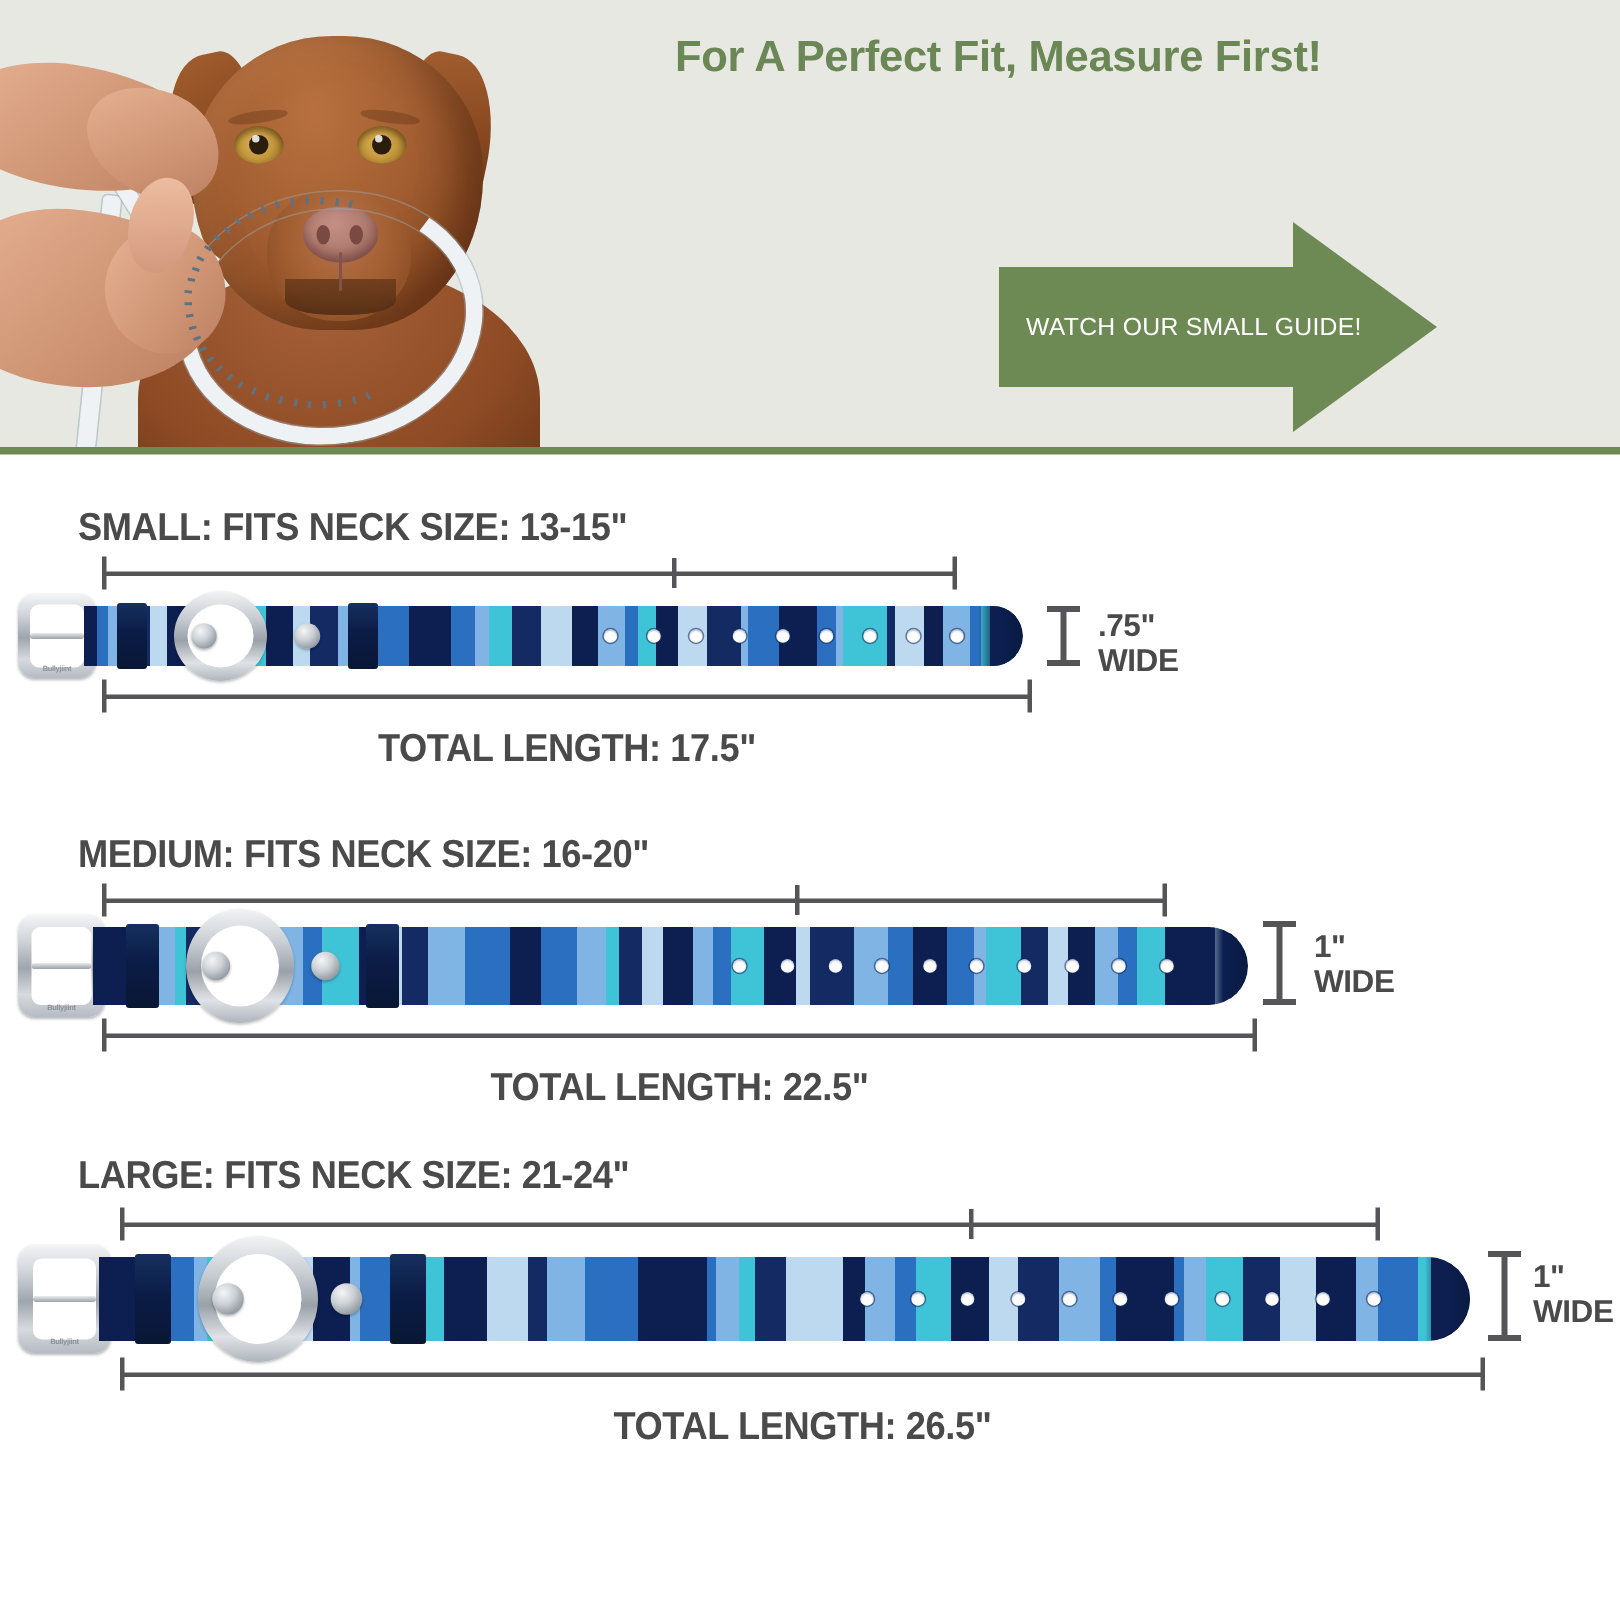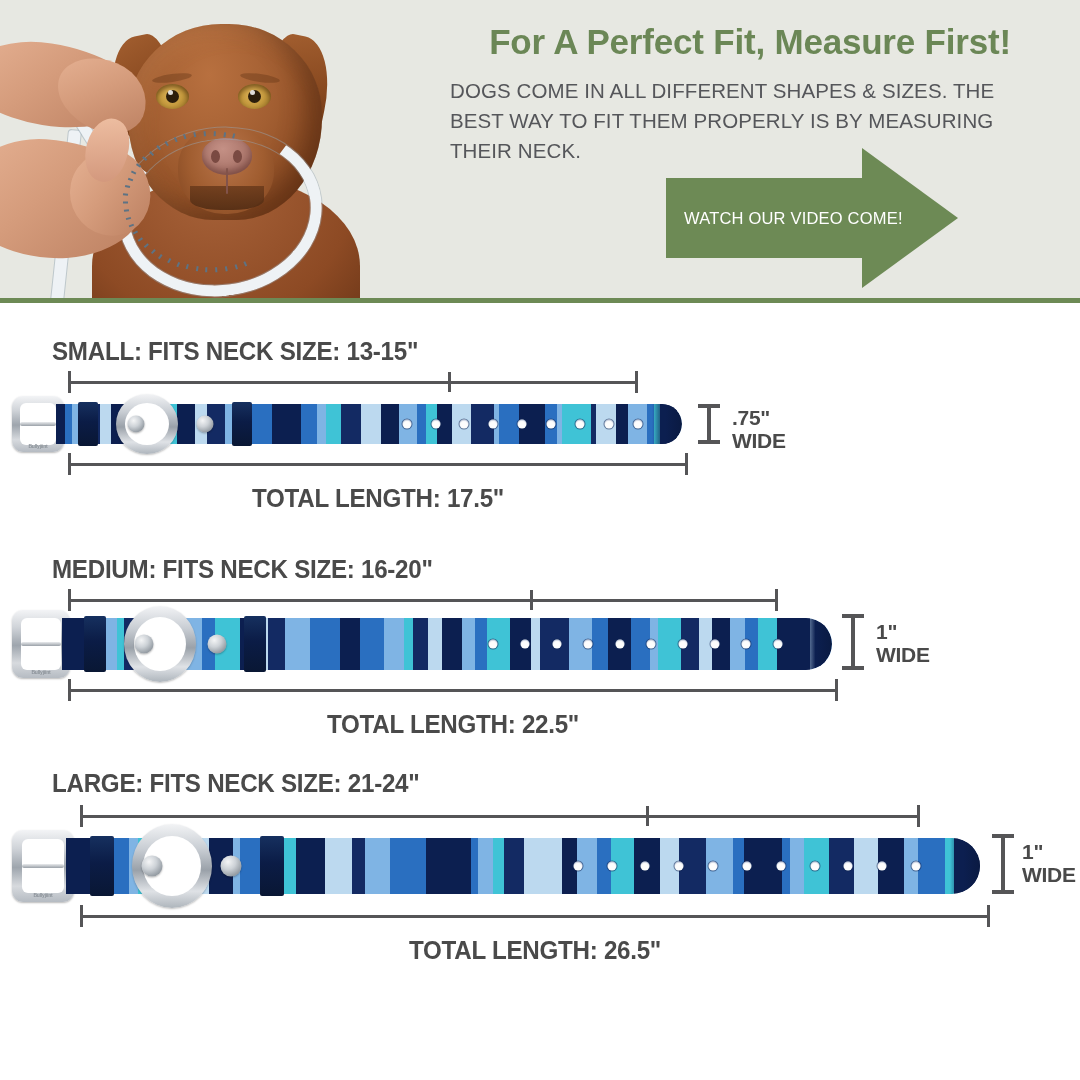--- a/index.html
+++ b/index.html
@@ -92,21 +92,21 @@
   .tape-tail2{
     position:absolute;left:82px;top:104px;width:11px;height:58px;background:#eef2f5;
     border-radius:3px;transform:rotate(-32deg);
     box-shadow:0 0 0 1px rgba(150,168,182,.5);
   }
   .tick{position:absolute;width:5px;height:1.5px;background:#5d7384;}
 
   
   .hd-title{
     position:absolute;left:450px;top:22px;width:600px;
-    font-size:35px;font-weight:bold;color:#6b8756;letter-spacing:-.2px;text-align:center;
+    font-size:29px;font-weight:bold;color:#6b8756;letter-spacing:-.2px;
   }
   .hd-body{
     position:absolute;left:450px;top:76px;width:590px;
     font-size:20.5px;line-height:30px;color:#55565a;letter-spacing:.1px;
   }
   
   .arrow{position:absolute;left:666px;top:148px;width:292px;height:140px;}
   .arrow-shaft{
     position:absolute;left:0;top:30px;width:200px;height:80px;background:#6d8a55;
   }
@@ -283,26 +283,25 @@
         <div class="tick" style="left: 173.031px; top: 139.233px; transform: rotate(245.276deg);"></div>
         <div class="tick" style="left: 182.273px; top: 136.367px; transform: rotate(251.894deg);"></div>
         <div class="tick" style="left: 191.872px; top: 134.362px; transform: rotate(258.512deg);"></div>
         <div class="tick" style="left: 201.698px; top: 133.246px; transform: rotate(265.129deg);"></div>
         <div class="tick" style="left: 211.622px; top: 133.032px; transform: rotate(271.747deg);"></div>
         <div class="tick" style="left: 221.511px; top: 133.723px; transform: rotate(278.365deg);"></div>
         <div class="tick" style="left: 231.233px; top: 135.312px; transform: rotate(284.982deg);"></div>
       </div>
 
     <div class="hd-title">For A Perfect Fit, Measure First!</div>
-    <div class="hd-body">DOGS COME IN ALL DIFFERENT SHAPES &amp; SIZES. THE BEST WAY TO FIT THEM PROPERLY IS BY MEASURING THEIR NECK.</div>
 
     <div class="arrow">
       <div class="arrow-shaft"></div>
       <div class="arrow-head"></div>
-      <div class="arrow-text">WATCH OUR VIDEO COME!</div>
+      <div class="arrow-text">WATCH OUR SMALL GUIDE!</div>
     </div>
   </div>
   <div class="header-rule"></div>
 
   <div class="section" style="top:330px;height:200px;">
     <div class="sec-title" style="top:6px;">SMALL:  FITS NECK SIZE: 13-15"</div>
 
     <div class="bracket" style="left:68px;top:41px;width:570px;">
       <div class="bar"></div>
       <div class="cap l"></div>

